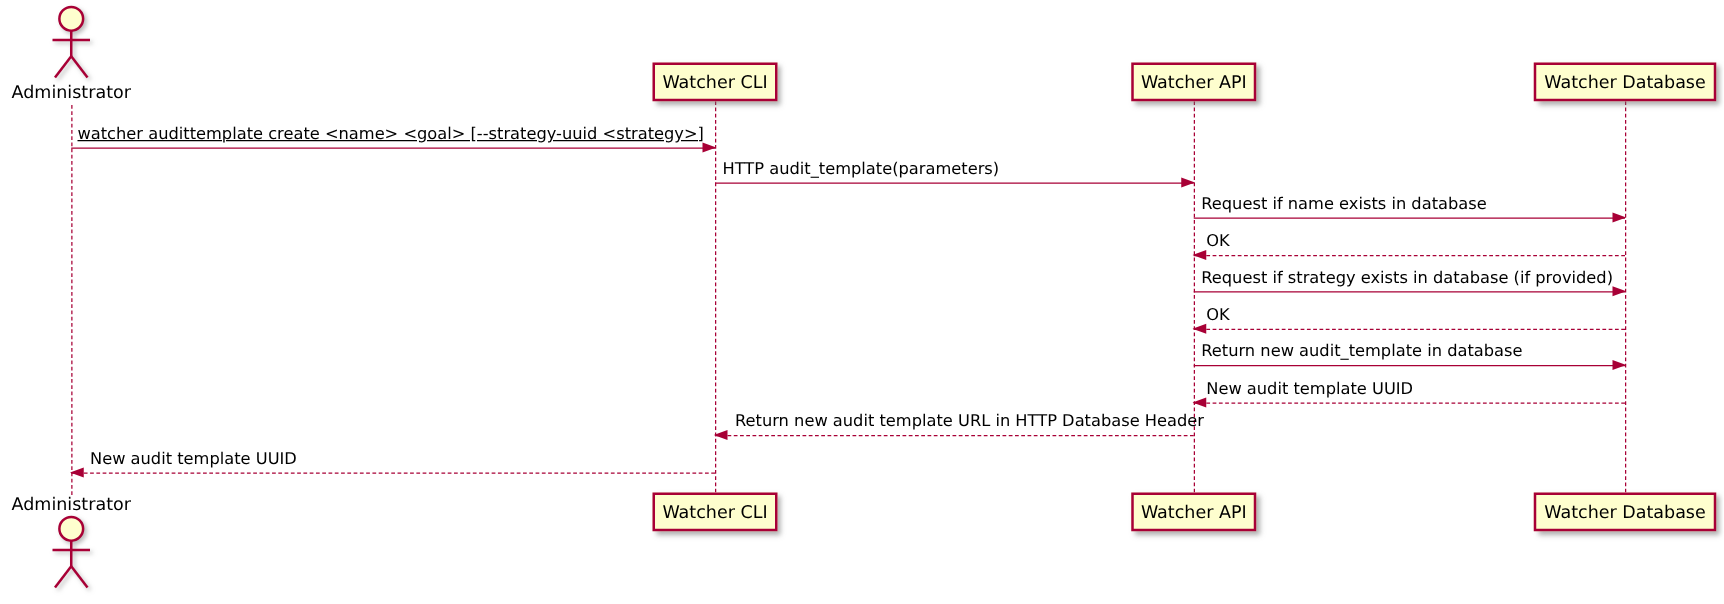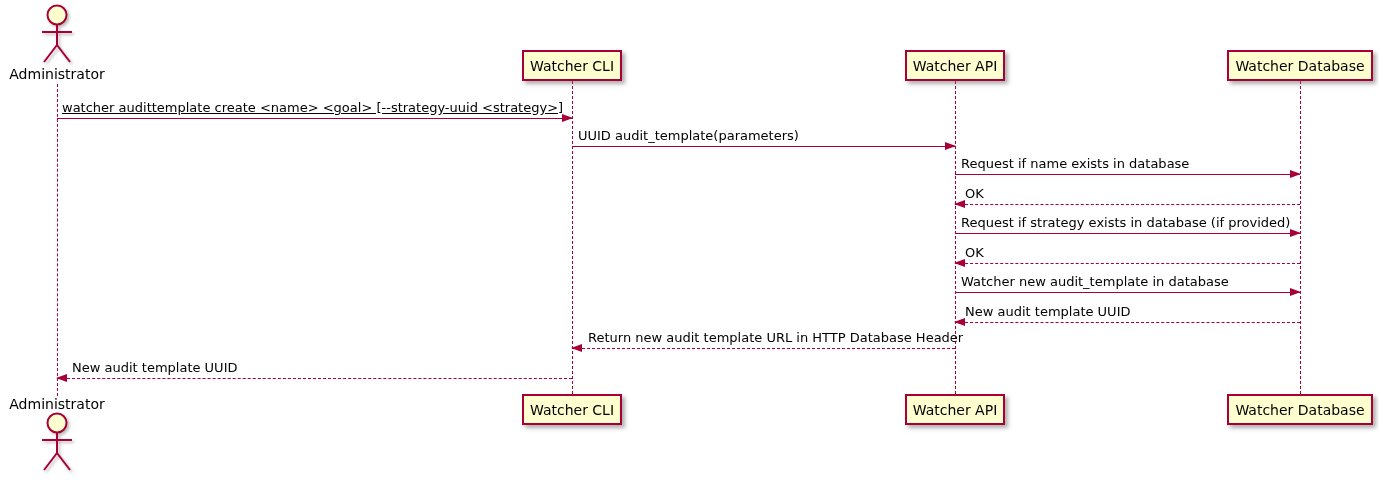--- a/index.html
+++ b/index.html
@@ -108,21 +108,21 @@
   <div class="participant" style="left:905px;  top:50px; width:100px;">Watcher API</div>
   <div class="participant" style="left:1227px; top:50px; width:146px;">Watcher Database</div>
 
   <div class="message ltr solid" style="left:57px; width:515px; top:118px;">
     <div class="msg-label off5">watcher audittemplate create &lt;name&gt; &lt;goal&gt; [--strategy-uuid &lt;strategy&gt;]</div>
     <div class="msg-line"></div>
     <span class="arrowhead"></span>
   </div>
 
   <div class="message ltr solid" style="left:572px; width:383px; top:146px;">
-    <div class="msg-label off6">UUID audit_template(parameters)</div>
+    <div class="msg-label off6">HTTP audit_template(parameters)</div>
     <div class="msg-line"></div>
     <span class="arrowhead"></span>
   </div>
 
   <div class="message ltr solid" style="left:955px; width:345px; top:174px;">
     <div class="msg-label off6">Request if name exists in database</div>
     <div class="msg-line"></div>
     <span class="arrowhead"></span>
   </div>
 
@@ -138,21 +138,21 @@
     <span class="arrowhead"></span>
   </div>
 
   <div class="message rtl dashed" style="left:955px; width:345px; top:263px;">
     <div class="msg-label off18">OK</div>
     <div class="msg-line"></div>
     <span class="arrowhead"></span>
   </div>
 
   <div class="message ltr solid" style="left:955px; width:345px; top:292px;">
-    <div class="msg-label off6">Watcher new audit_template in database</div>
+    <div class="msg-label off6">Return new audit_template in database</div>
     <div class="msg-line"></div>
     <span class="arrowhead"></span>
   </div>
 
   <div class="message rtl dashed" style="left:955px; width:345px; top:322px;">
     <div class="msg-label off18">New audit template UUID</div>
     <div class="msg-line"></div>
     <span class="arrowhead"></span>
   </div>
 

